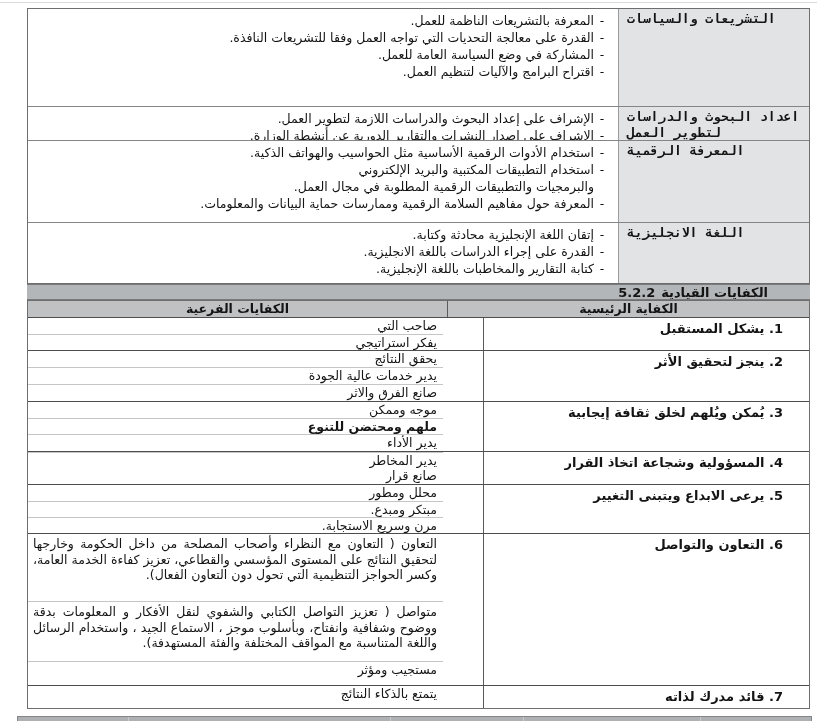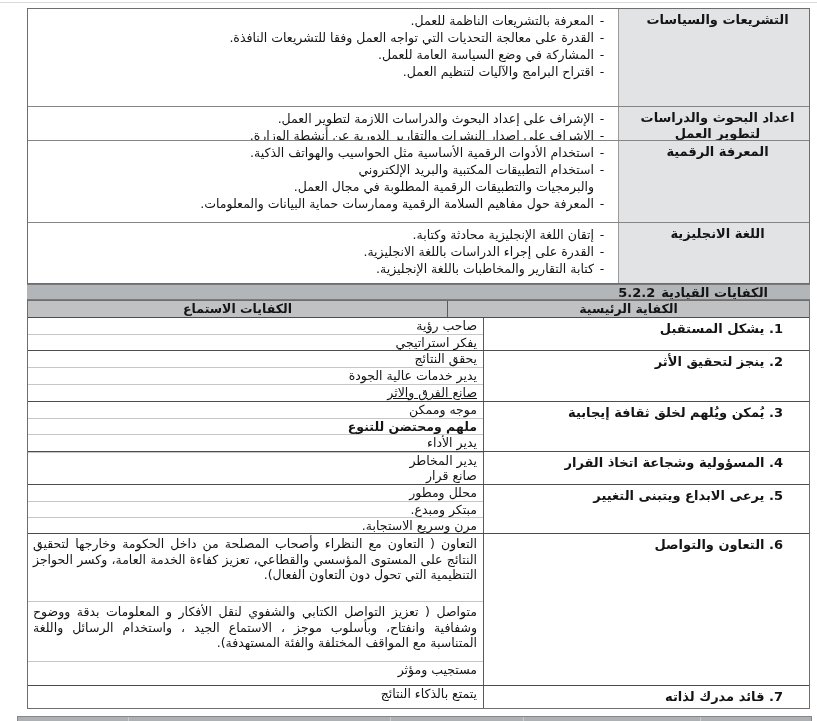--- a/index.html
+++ b/index.html
@@ -12,21 +12,21 @@
   .top-table{
     position:absolute;left:27px;top:8px;width:783px;height:276px;
     border:1px solid #6e6e6e;box-sizing:border-box;display:flex;flex-direction:column;
   }
   .trow{display:flex;box-sizing:border-box;overflow:hidden;}
   .trow + .trow{border-top:1px solid #858585;}
   .hcell{
     width:191px;flex:none;background:var(--hdr-col,#e2e3e4);
     border-left:1px solid #9c9c9c;box-sizing:border-box;
     font-weight:bold;font-size:13px;line-height:16px;
-    padding:3px 9px 0 16px;text-align:center;
+    padding:3px 9px 0 8px;text-align:left;font-family:Liberation Mono, monospace;
   }
   .bcell{flex:1;padding:3px 8px 0 8px;box-sizing:border-box;font-size:12.5px;}
   .bline{display:flex;line-height:17px;}
   .dash{width:16px;flex:none;text-align:center;}
   .btext{flex:1;text-align:right;white-space:nowrap;overflow:hidden;}
   
   .band{
     position:absolute;left:27px;top:284px;width:783px;height:16px;box-sizing:border-box;
     background:var(--band,#b3b6b8);border-top:1px solid #7a7a7a;border-bottom:1px solid #7a7a7a;
     display:flex;align-items:center;gap:6px;padding:0 42px 0 0;
@@ -38,21 +38,21 @@
     border:1px solid #6e6e6e;background:#fff;
   }
   .lhead{display:flex;height:16px;box-sizing:border-box;background:var(--thead,#bfc1c3);
     font-weight:bold;font-size:12.5px;line-height:15px;}
   .mhead{width:362px;flex:none;border-left:1px solid #5a5a5a;box-sizing:border-box;text-align:center;}
   .shead{flex:1;text-align:center;}
   .mrow{display:flex;box-sizing:border-box;border-top:1px solid #4d4d4d;overflow:hidden;}
   .mcell{
     width:326px;flex:none;border-left:1px solid #5a5a5a;box-sizing:border-box;
     font-weight:bold;font-size:13px;line-height:16px;
-    padding:3px 26px 0 4px;text-align:right;
+    padding:3px 26px 0 4px;text-align:right;margin-left:40px;
   }
   .scol{flex:1;display:flex;flex-direction:column;font-size:12.5px;}
   .sitem{
     box-sizing:border-box;border-top:1px solid #c6c6c6;overflow:hidden;
     line-height:16px;padding:0 6px 0 2px;text-align:right;
   }
   .sitem.first{border-top:none;}
   .sitem.just{text-align:justify;line-height:15.5px;padding:2px 6px 0 5px;}
   
   .bottom-bar{
@@ -143,36 +143,36 @@
     </div>
 
   <div class="band">
     <span>الكفايات القيادية</span>
     <span>5.2.2</span>
   </div>
 
   <div class="ltable">
     <div class="lhead">
       <div class="mhead">الكفاية  الرئيسية</div>
-      <div class="shead">الكفايات الاستماع</div>
+      <div class="shead">الكفايات الفرعية</div>
     </div>
     <div id="lowerBody">
         <div class="mrow" style="height: 33px;">
           <div class="mcell">1.  يشكل المستقبل</div>
           <div class="scol">
-            <div class="sitem first" style="height: 16px;">صاحب رؤية</div>
+            <div class="sitem first" style="height: 16px;">صاحب التي</div>
             <div class="sitem" style="height: 16px;">يفكر استراتيجي</div>
           </div>
         </div>
         <div class="mrow" style="height: 51px;">
           <div class="mcell">2.  ينجز لتحقيق الأثر</div>
           <div class="scol">
             <div class="sitem first" style="height: 16px;">يحقق النتائج</div>
             <div class="sitem" style="height: 17px;">يدير خدمات عالية الجودة</div>
-            <div class="sitem" style="height: 17px; text-decoration: underline;">صانع الفرق والاثر</div>
+            <div class="sitem" style="height: 17px;">صانع الفرق والاثر</div>
           </div>
         </div>
         <div class="mrow" style="height: 50px;">
           <div class="mcell">3.  يُمكن ويُلهم لخلق ثقافة إيجابية</div>
           <div class="scol">
             <div class="sitem first" style="height: 16px;">موجه وممكن</div>
             <div class="sitem" style="height: 16px; font-weight: bold;">ملهم  ومحتضن للتنوع</div>
             <div class="sitem" style="height: 17px;">يدير الأداء</div>
           </div>
         </div>

